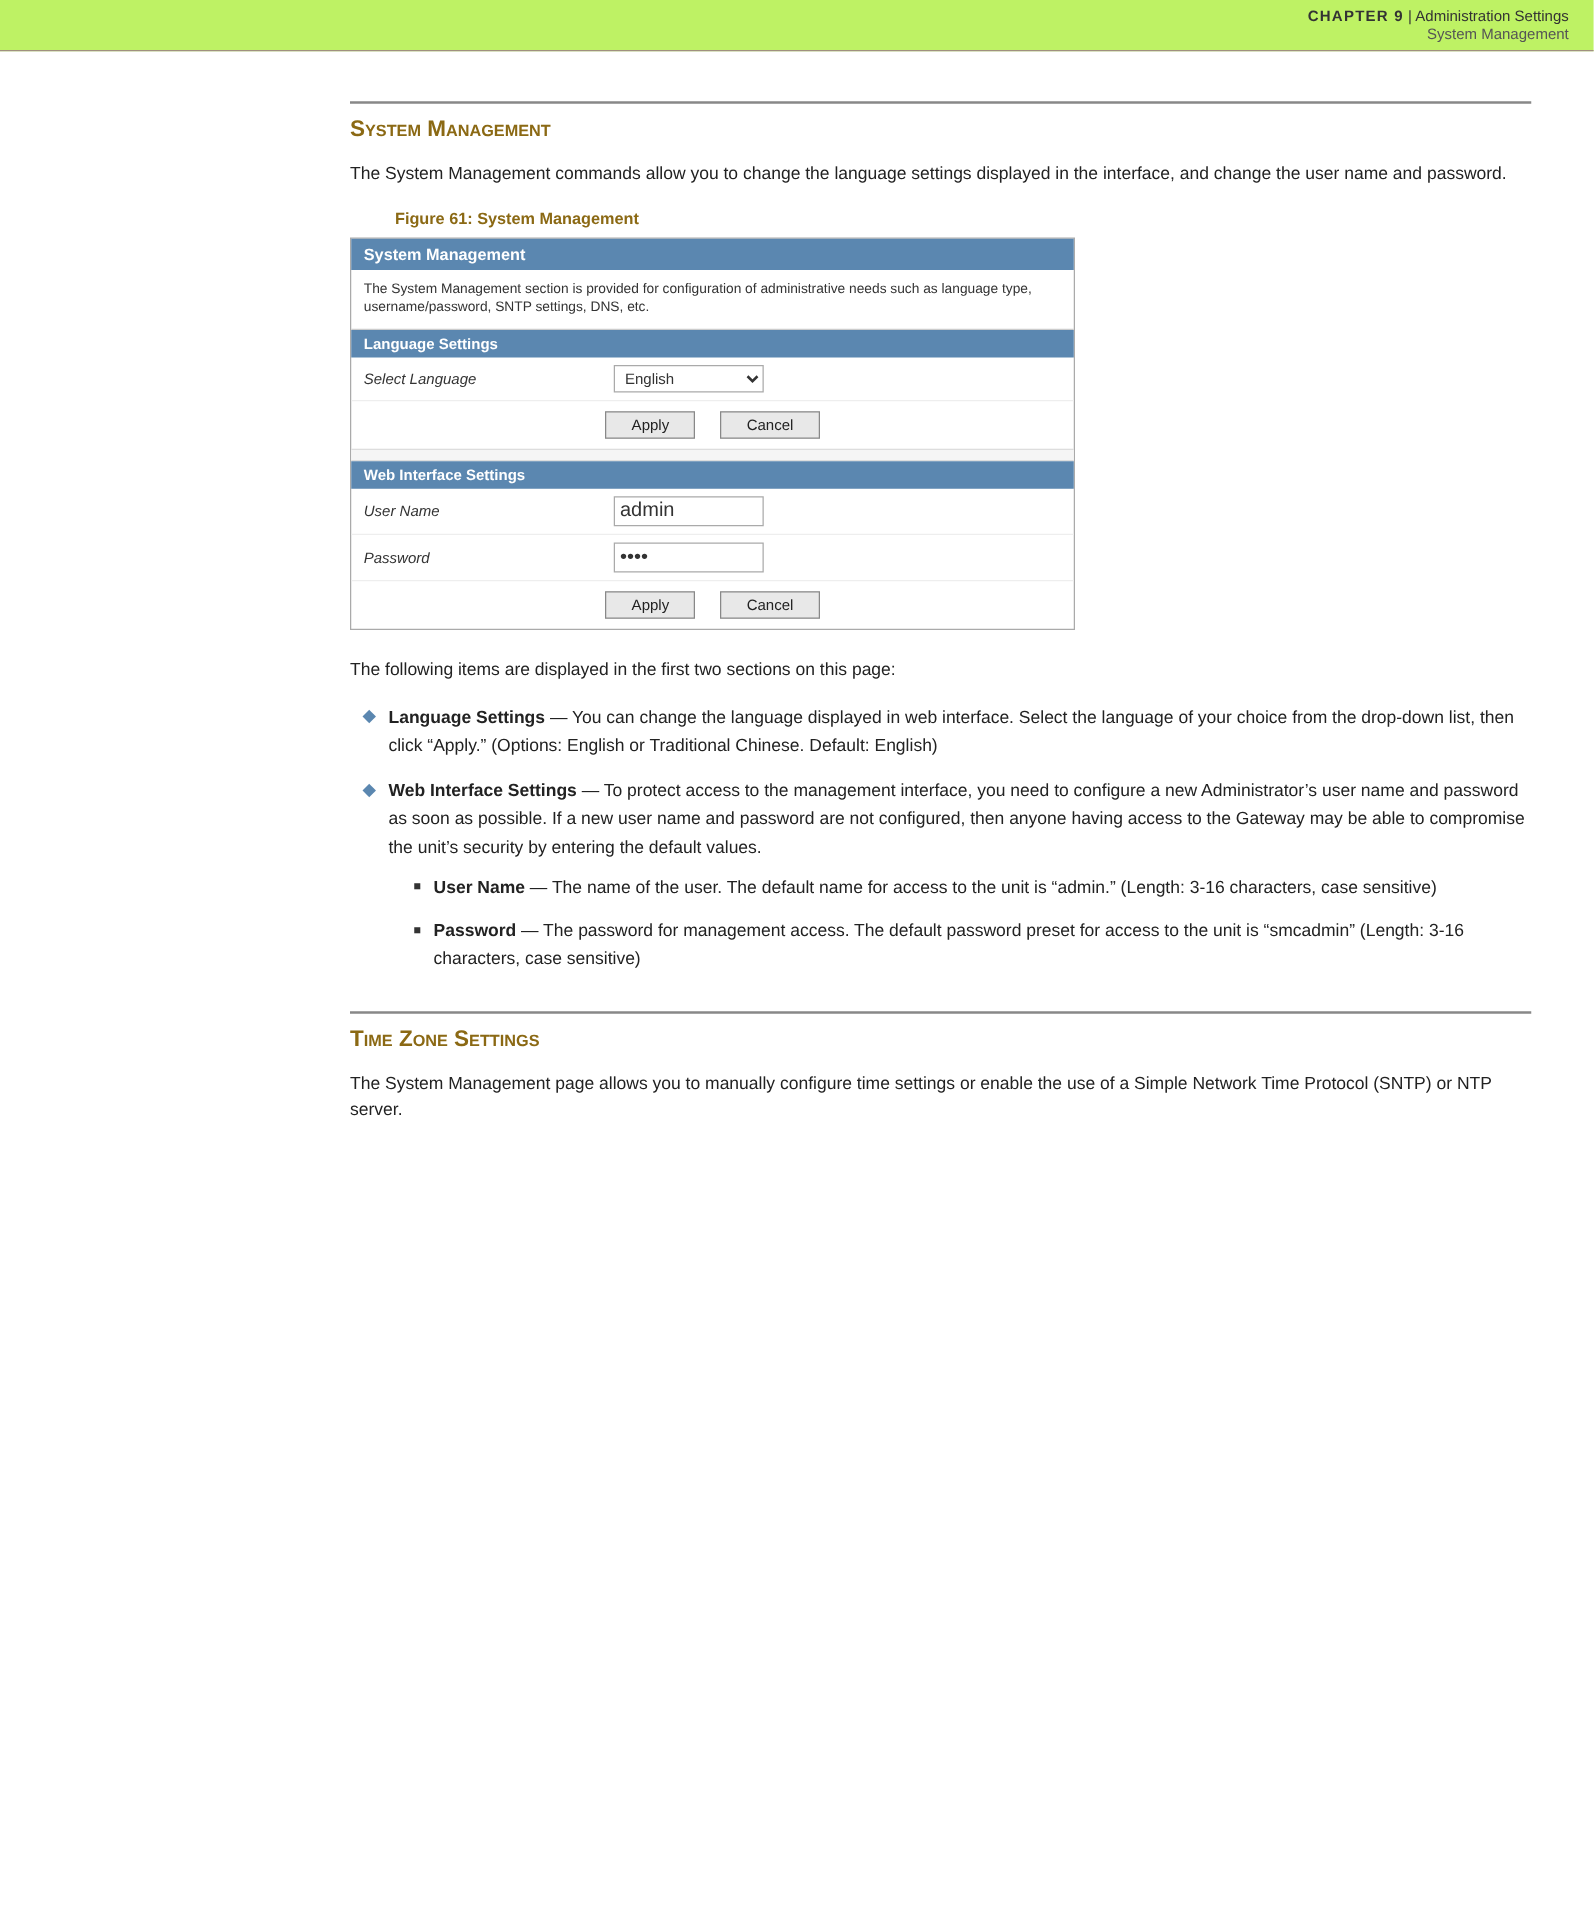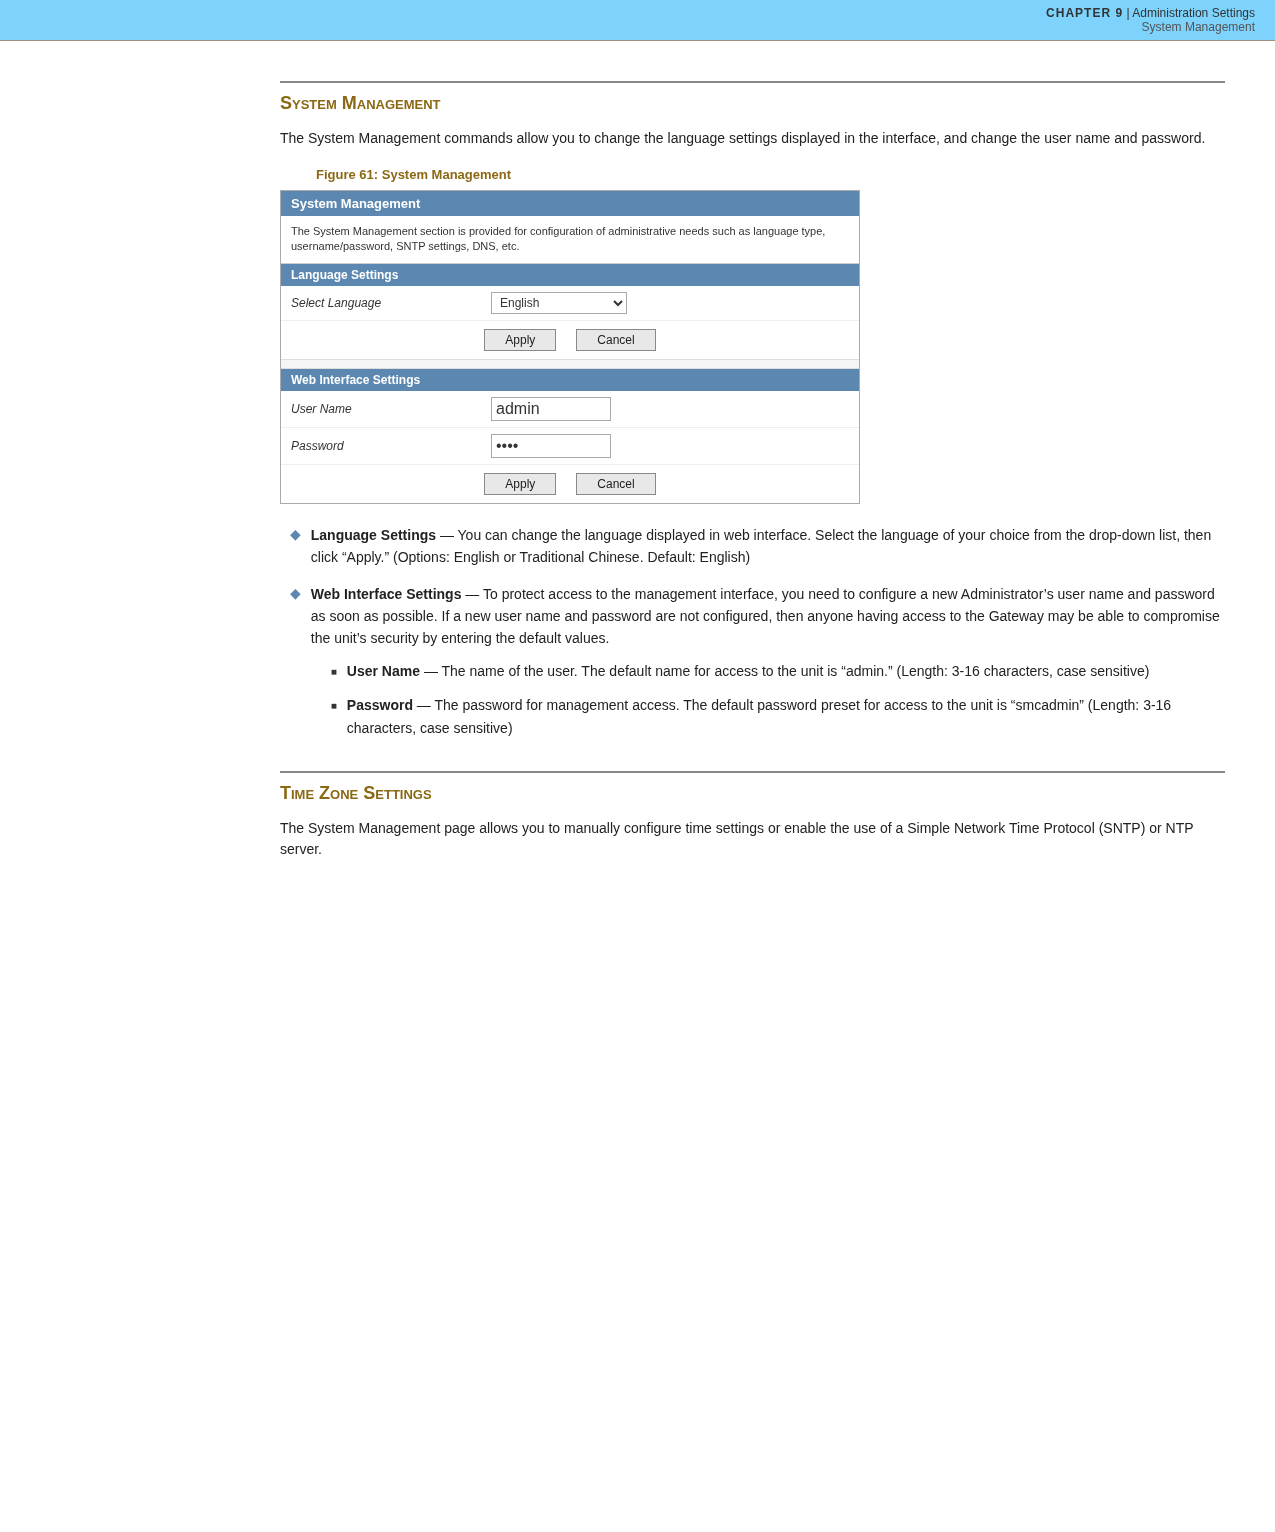--- a/index.html
+++ b/index.html
@@ -7,21 +7,21 @@
       font-family: Arial, sans-serif;
       font-size: 14px;
       background: #fff;
       color: #000;
       width: 1275px;
       min-height: 1532px;
     }
 
     
     .page-header {
-      background: #7dd3fc;
+      background: #bef264;
       padding: 6px 20px 6px 0;
       text-align: right;
       border-bottom: 1px solid #a09080;
       min-height: 40px;
       display: flex;
       align-items: center;
       justify-content: flex-end;
     }
     .page-header .chapter-label {
       font-size: 12px;
@@ -128,21 +128,21 @@
       display: flex;
       align-items: center;
       gap: 4px;
     }
 
     .sm-select {
       font-size: 12px;
       padding: 2px 4px;
       border: 1px solid #aaa;
       background: #fff;
-      width: 136px;
+      width: 120px;
       color: #333;
     }
 
     .sm-input {
       font-size: 16px;
       padding: 2px 4px;
       border: 1px solid #aaa;
       background: #fff;
       width: 120px;
       color: #333;
@@ -318,20 +318,21 @@
           <div class="sm-row-control">
             <input class="sm-input" type="password" value="smca" style="">
           </div>
         </div>
         <div class="sm-button-row">
           <button class="sm-button">Apply</button>
           <button class="sm-button">Cancel</button>
         </div>
       </div>
 
+      <div class="body-text">The following items are displayed in the first two sections on this page:</div>
 
       <div class="bullet-section">
 
         <div class="bullet-item">
           <span class="bullet-diamond">◆</span>
           <div class="bullet-text">
             <strong>Language Settings</strong>
             <span> — You can change the language displayed in web interface. Select the language of your choice from the drop-down list, then click “Apply.” (Options: English or Traditional Chinese. Default: English)</span>
           </div>
         </div>

